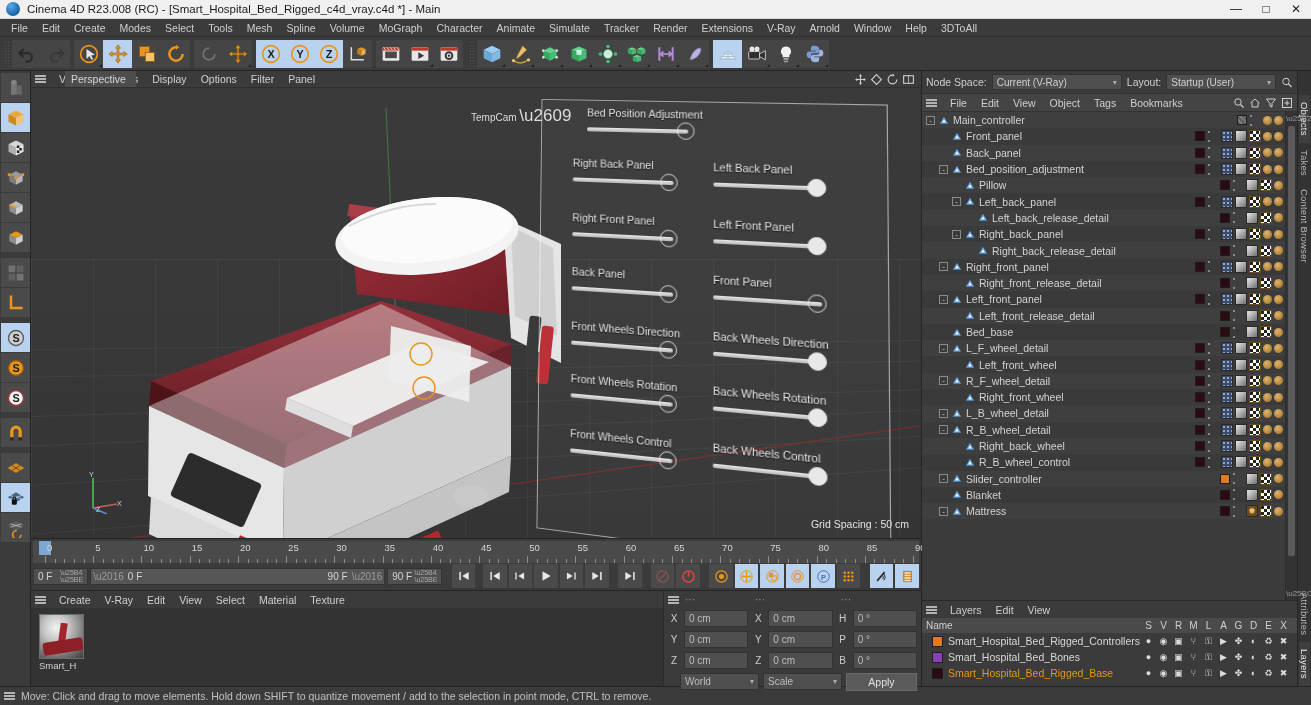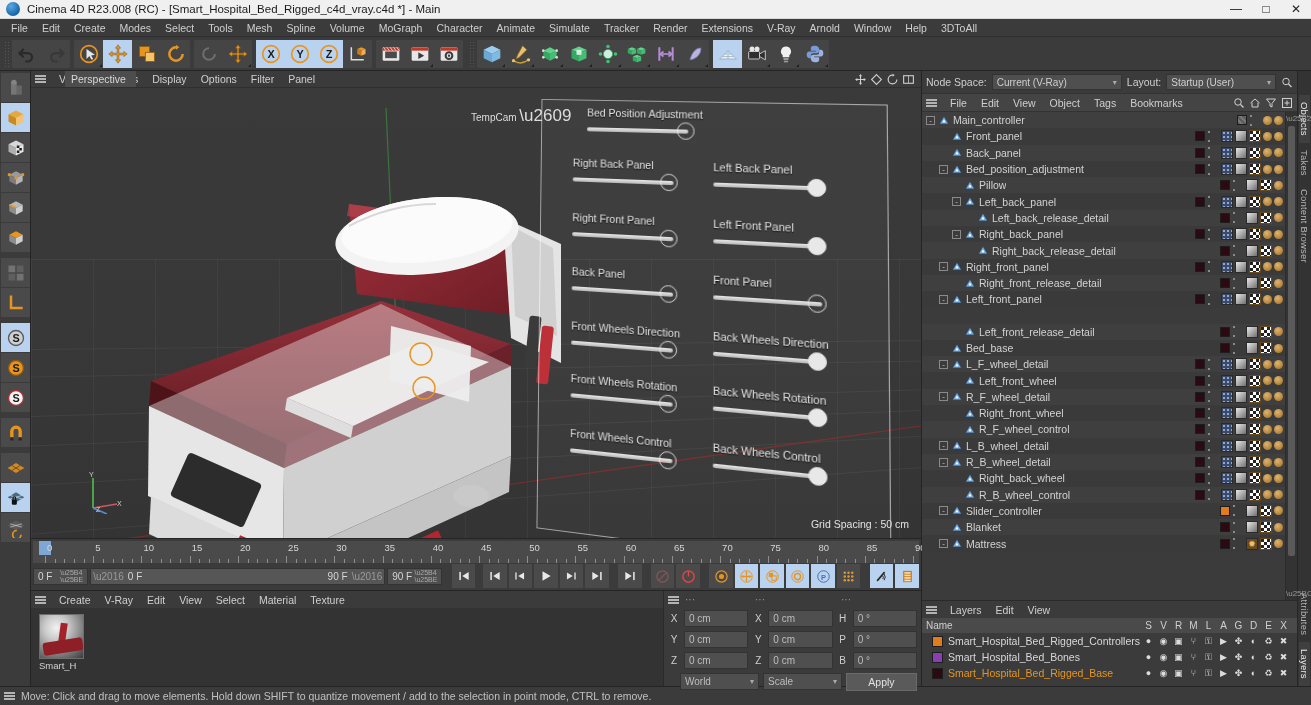--- a/index.html
+++ b/index.html
@@ -1413,21 +1413,21 @@
                 <i></i>
               </span>
               <span style="width: 6px;"></span>
               <span class="tagic" style="background: radial-gradient(rgb(143, 168, 216) 1.2px, transparent 1.2px) 0% 0% / 4px 4px rgb(59, 74, 102);"></span>
               <span class="tagic" style="background: linear-gradient(135deg, rgb(232, 232, 232), rgb(111, 111, 111));"></span>
               <span class="tagic" style="background: conic-gradient(rgb(255, 255, 255) 0deg, rgb(255, 255, 255) 25%, rgb(34, 34, 34) 0deg, rgb(34, 34, 34) 50%, rgb(255, 255, 255) 0deg, rgb(255, 255, 255) 75%, rgb(34, 34, 34) 0deg) 0% 0% / 6px 6px; border-color: rgb(107, 74, 28);"></span>
               <span class="tagic" style="border: none; background: radial-gradient(circle at 40% 35%, rgb(224, 180, 112), rgb(156, 106, 30)); border-radius: 50%; width: 9px; height: 9px;"></span>
               <span class="tagic" style="border: none; background: radial-gradient(circle at 40% 35%, rgb(224, 180, 112), rgb(156, 106, 30)); border-radius: 50%; width: 9px; height: 9px;"></span>
             </span>
           </div>
-          <div class="orow" style="padding-left: 30px; margin-top: 16px;">
+          <div class="orow" style="padding-left: 30px;">
             <span class="tgl" style="visibility: hidden;"></span>
             <span class="nullic"><svg width="12" height="11" viewBox="0 0 24 24">
                 <path d="M12 4 L21 19 H3 Z" fill="#7fb4e8" stroke="#2a5a8a"></path>
                 <circle cx="12" cy="14" r="2.4" fill="#ffffff"></circle>
               </svg></span>
             <span class="nm">Left_front_release_detail</span>
             <span class="right">
               <span class="colorbox" style="background: rgb(43, 10, 18);"></span>
               <span class="dots">
                 <i></i>
@@ -1521,41 +1521,20 @@
               <span class="tagic" style="border: none; background: radial-gradient(circle at 40% 35%, rgb(224, 180, 112), rgb(156, 106, 30)); border-radius: 50%; width: 9px; height: 9px;"></span>
             </span>
           </div>
           <div class="orow" style="padding-left: 30px;">
             <span class="tgl" style="visibility: hidden;"></span>
             <span class="nullic"><svg width="12" height="11" viewBox="0 0 24 24">
                 <path d="M12 4 L21 19 H3 Z" fill="#7fb4e8" stroke="#2a5a8a"></path>
                 <circle cx="12" cy="14" r="2.4" fill="#ffffff"></circle>
               </svg></span>
             <span class="nm">Right_front_wheel</span>
-            <span class="right">
-              <span class="colorbox" style="background: rgb(43, 10, 18);"></span>
-              <span class="dots">
-                <i></i>
-                <i></i>
-              </span>
-              <span style="width: 6px;"></span>
-              <span class="tagic" style="background: radial-gradient(rgb(143, 168, 216) 1.2px, transparent 1.2px) 0% 0% / 4px 4px rgb(59, 74, 102);"></span>
-              <span class="tagic" style="background: linear-gradient(135deg, rgb(232, 232, 232), rgb(111, 111, 111));"></span>
-              <span class="tagic" style="background: conic-gradient(rgb(255, 255, 255) 0deg, rgb(255, 255, 255) 25%, rgb(34, 34, 34) 0deg, rgb(34, 34, 34) 50%, rgb(255, 255, 255) 0deg, rgb(255, 255, 255) 75%, rgb(34, 34, 34) 0deg) 0% 0% / 6px 6px; border-color: rgb(107, 74, 28);"></span>
-              <span class="tagic" style="border: none; background: radial-gradient(circle at 40% 35%, rgb(224, 180, 112), rgb(156, 106, 30)); border-radius: 50%; width: 9px; height: 9px;"></span>
-              <span class="tagic" style="border: none; background: radial-gradient(circle at 40% 35%, rgb(224, 180, 112), rgb(156, 106, 30)); border-radius: 50%; width: 9px; height: 9px;"></span>
-            </span>
-          </div>
-          <div class="orow" style="padding-left: 30px;">
-            <span class="tgl" style="visibility: hidden;"></span>
-            <span class="nullic"><svg width="12" height="11" viewBox="0 0 24 24">
-                <path d="M12 4 L21 19 H3 Z" fill="#7fb4e8" stroke="#2a5a8a"></path>
-                <circle cx="12" cy="14" r="2.4" fill="#ffffff"></circle>
-              </svg></span>
-            <span class="nm">R_F_wheel_control</span>
             <span class="right">
               <span class="colorbox" style="background: rgb(43, 10, 18);"></span>
               <span class="dots">
                 <i></i>
                 <i></i>
               </span>
               <span style="width: 6px;"></span>
               <span class="tagic" style="background: radial-gradient(rgb(143, 168, 216) 1.2px, transparent 1.2px) 0% 0% / 4px 4px rgb(59, 74, 102);"></span>
               <span class="tagic" style="background: linear-gradient(135deg, rgb(232, 232, 232), rgb(111, 111, 111));"></span>
               <span class="tagic" style="background: conic-gradient(rgb(255, 255, 255) 0deg, rgb(255, 255, 255) 25%, rgb(34, 34, 34) 0deg, rgb(34, 34, 34) 50%, rgb(255, 255, 255) 0deg, rgb(255, 255, 255) 75%, rgb(34, 34, 34) 0deg) 0% 0% / 6px 6px; border-color: rgb(107, 74, 28);"></span>

